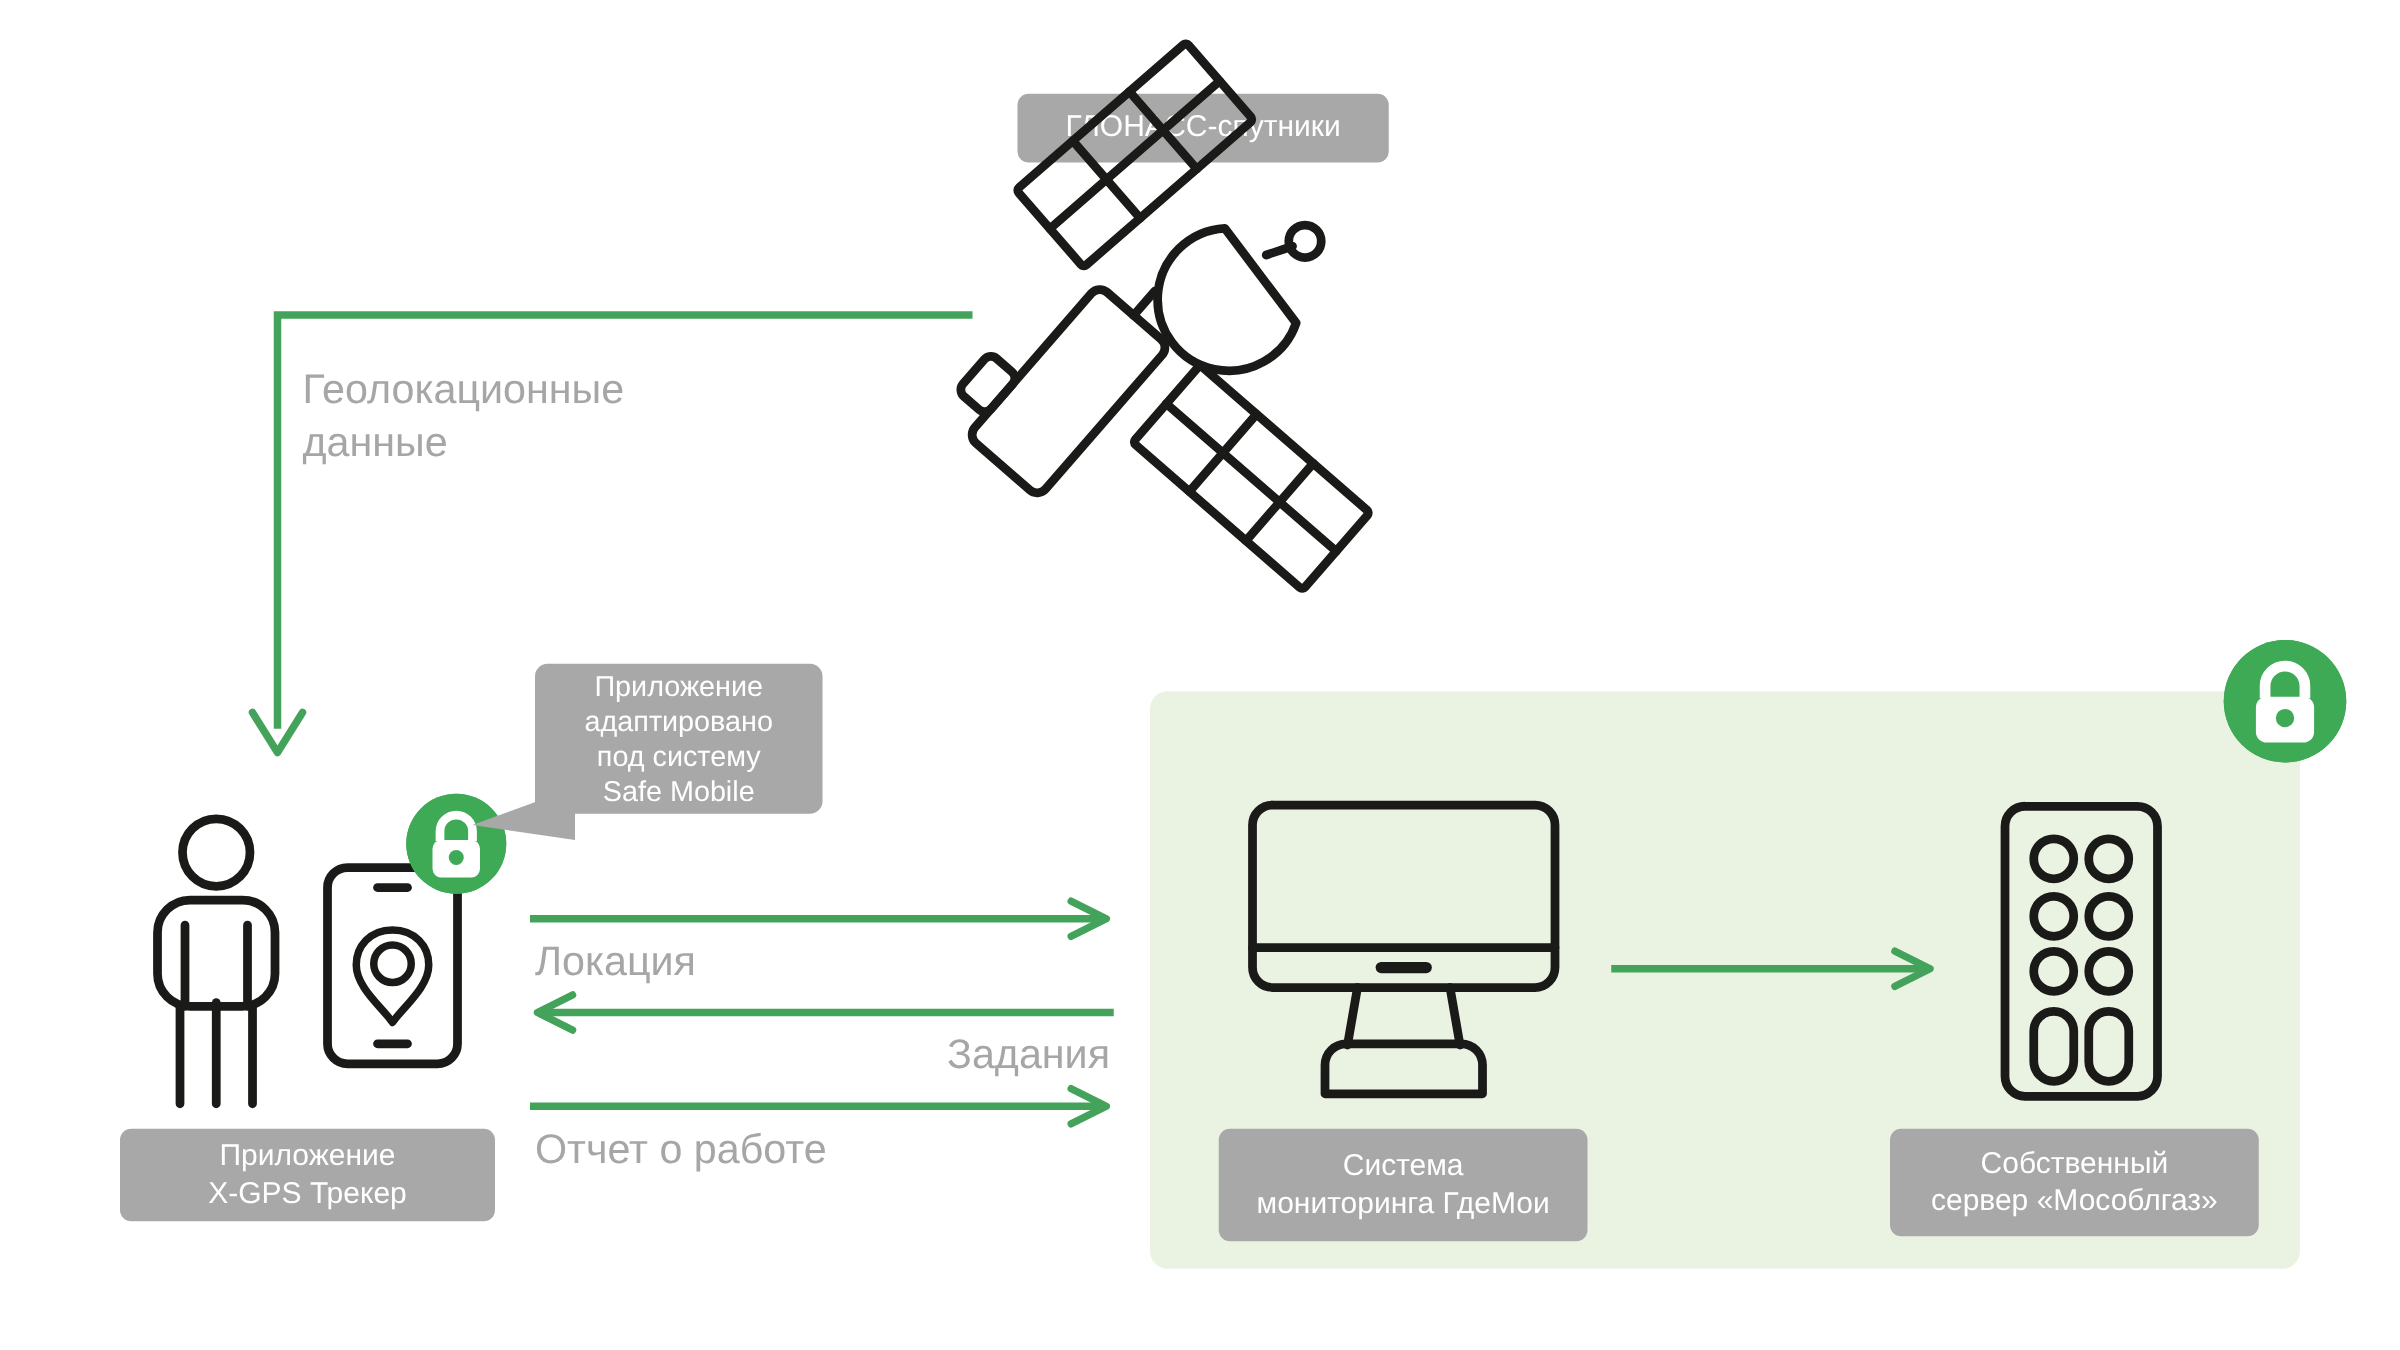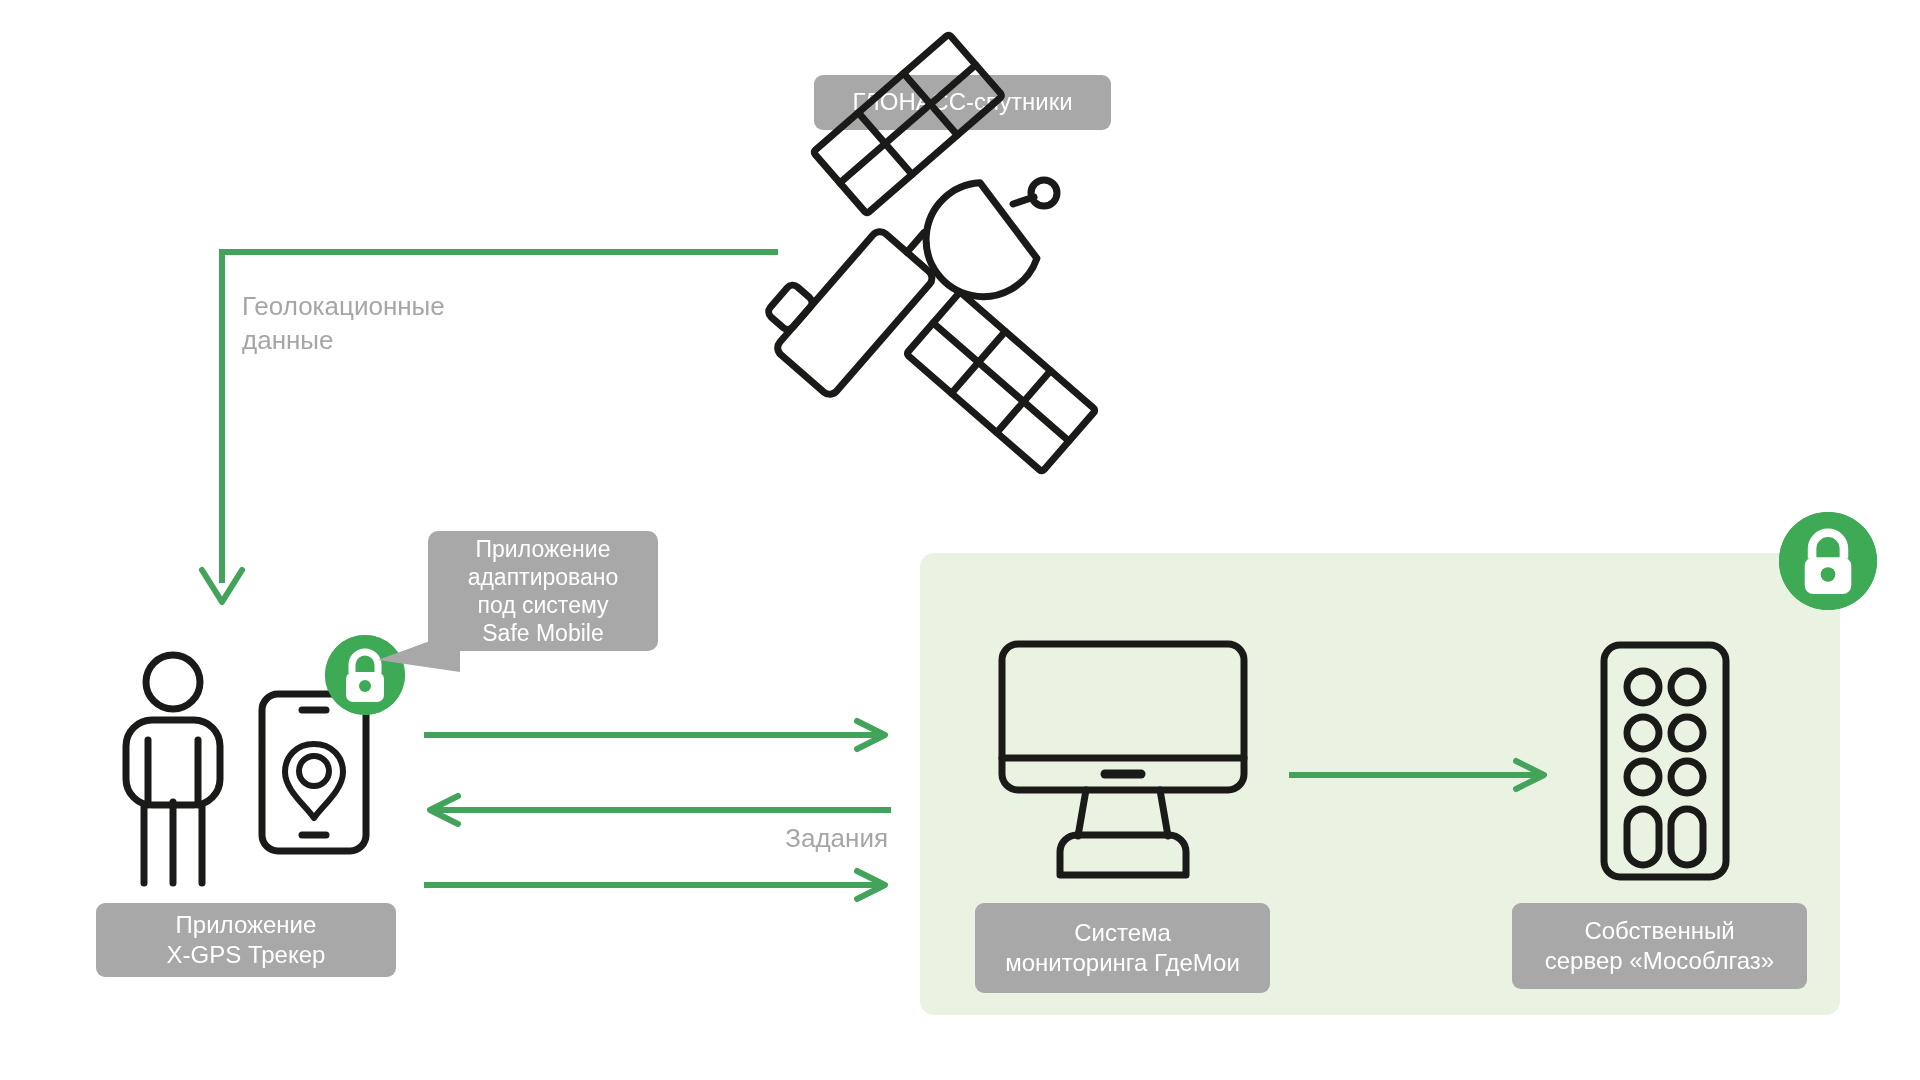--- a/index.html
+++ b/index.html
@@ -50,21 +50,21 @@
     white-space: pre-line;
     display: flex;
     align-items: center;
     justify-content: center;
   }
 
   
   .caption {
     position: absolute;
     color: #a6a6a6;
-    font-size: 26px;
+    font-size: 33px;
     line-height: 1.30;
     white-space: pre-line;
   }
   .caption.right-align { text-align: right; }
 
   
   #green-panel {
     position: absolute;
     left: 920px;
     top: 553px;
@@ -186,35 +186,37 @@
 
   <div class="pill" style="left:96px; top:903px; width:300px; height:74px;">Приложение
 X-GPS Трекер</div>
 
   <div class="abs" style="left:425px; top:720px; width:465px; height:30px;">
     <svg width="465" height="30" viewBox="0 0 465 30">
       <line x1="2" y1="15" x2="452" y2="15" stroke="#44a35a" stroke-width="6" stroke-linecap="square"></line>
       <path d="M432,1 L460,15 L432,29" fill="none" stroke="#44a35a" stroke-width="6" stroke-linecap="round" stroke-linejoin="round"></path>
     </svg>
   </div>
+  <div class="caption" style="left:428px; top:748px; width:300px;">Локация</div>
 
   <div class="abs" style="left:425px; top:795px; width:465px; height:30px;">
     <svg width="465" height="30" viewBox="0 0 465 30">
       <line x1="13" y1="15" x2="463" y2="15" stroke="#44a35a" stroke-width="6" stroke-linecap="square"></line>
       <path d="M33,1 L5,15 L33,29" fill="none" stroke="#44a35a" stroke-width="6" stroke-linecap="round" stroke-linejoin="round"></path>
     </svg>
   </div>
   <div class="caption right-align" style="left:588px; top:822px; width:300px;">Задания</div>
 
   <div class="abs" style="left:425px; top:870px; width:465px; height:30px;">
     <svg width="465" height="30" viewBox="0 0 465 30">
       <line x1="2" y1="15" x2="452" y2="15" stroke="#44a35a" stroke-width="6" stroke-linecap="square"></line>
       <path d="M432,1 L460,15 L432,29" fill="none" stroke="#44a35a" stroke-width="6" stroke-linecap="round" stroke-linejoin="round"></path>
     </svg>
   </div>
+  <div class="caption" style="left:428px; top:898px; width:340px;">Отчет о работе</div>
 
   <div class="abs" style="left:998px; top:640px; width:250px; height:245px;">
     <svg width="250" height="245" viewBox="0 0 250 245">
       <g fill="none" stroke="#1a1a18" stroke-width="7" stroke-linecap="round" stroke-linejoin="round">
         <rect x="4" y="4" width="242" height="146" rx="16"></rect>
         <line x1="4" y1="118" x2="246" y2="118"></line>
         <line x1="107" y1="134" x2="143" y2="134" stroke-width="9"></line>
         <path d="M88,150 L80,196"></path>
         <path d="M162,150 L170,196"></path>
         <path d="M62,235 L62,212 A17,17 0 0 1 79,195 L171,195

